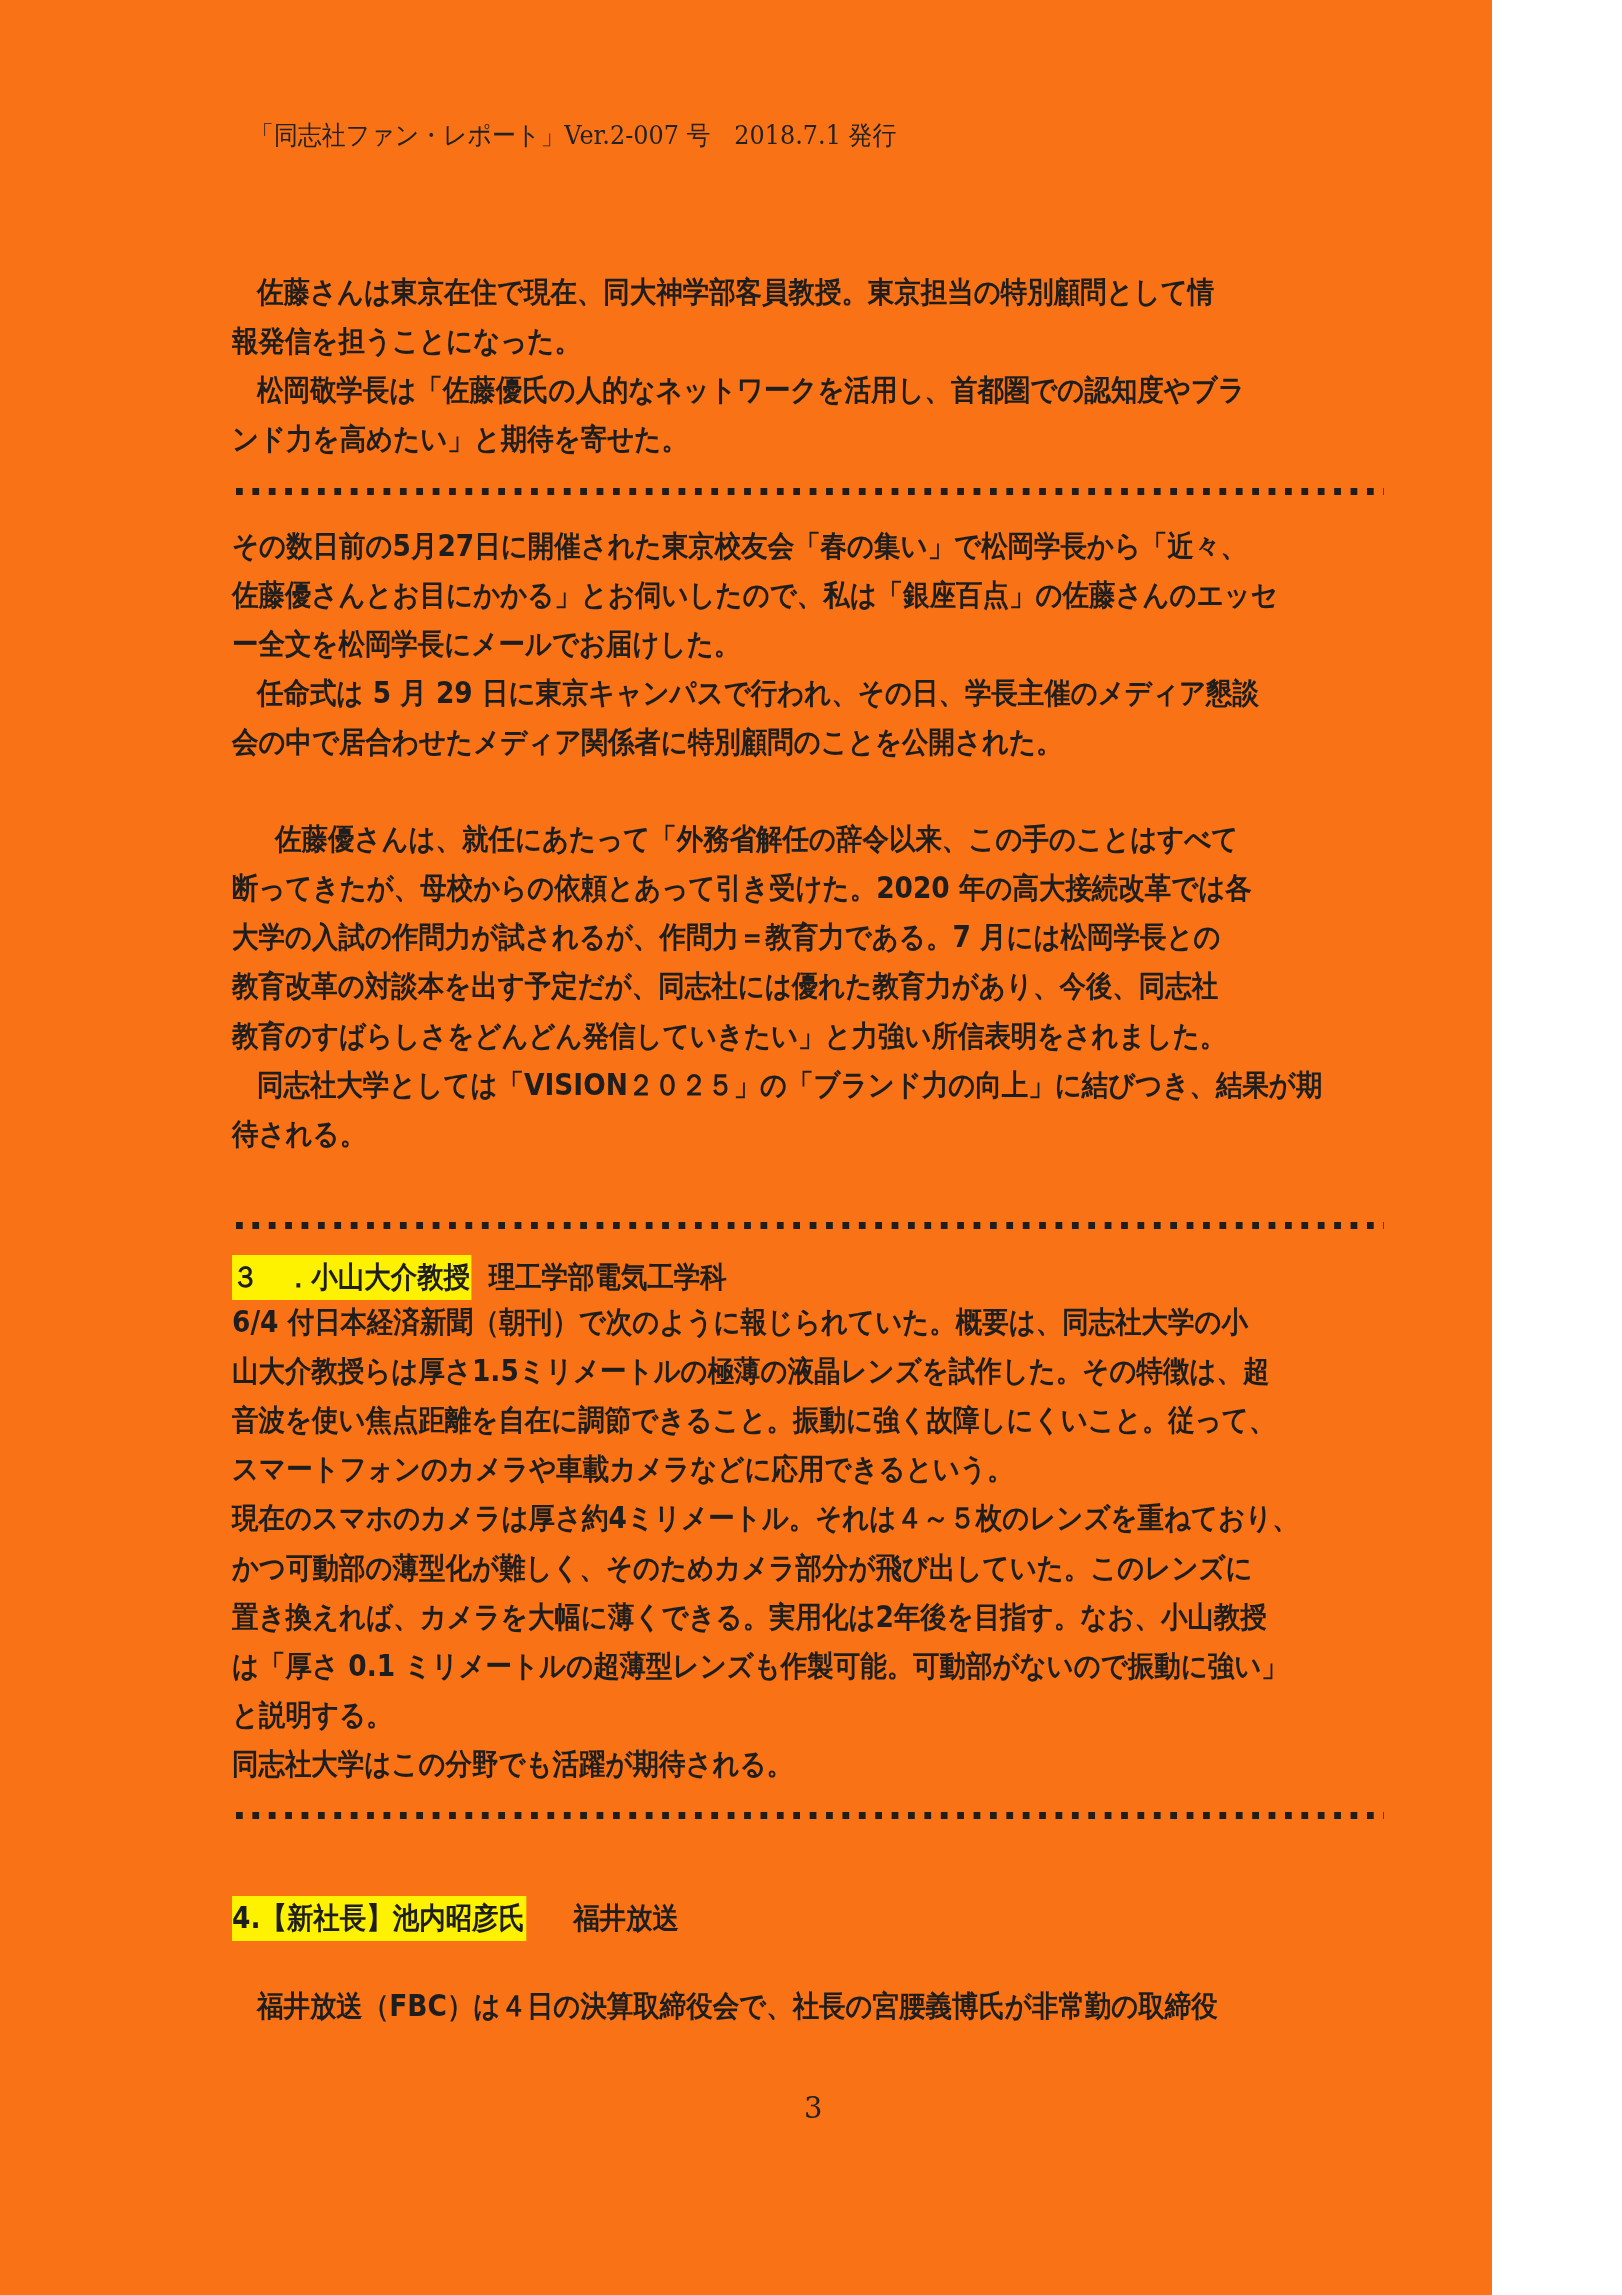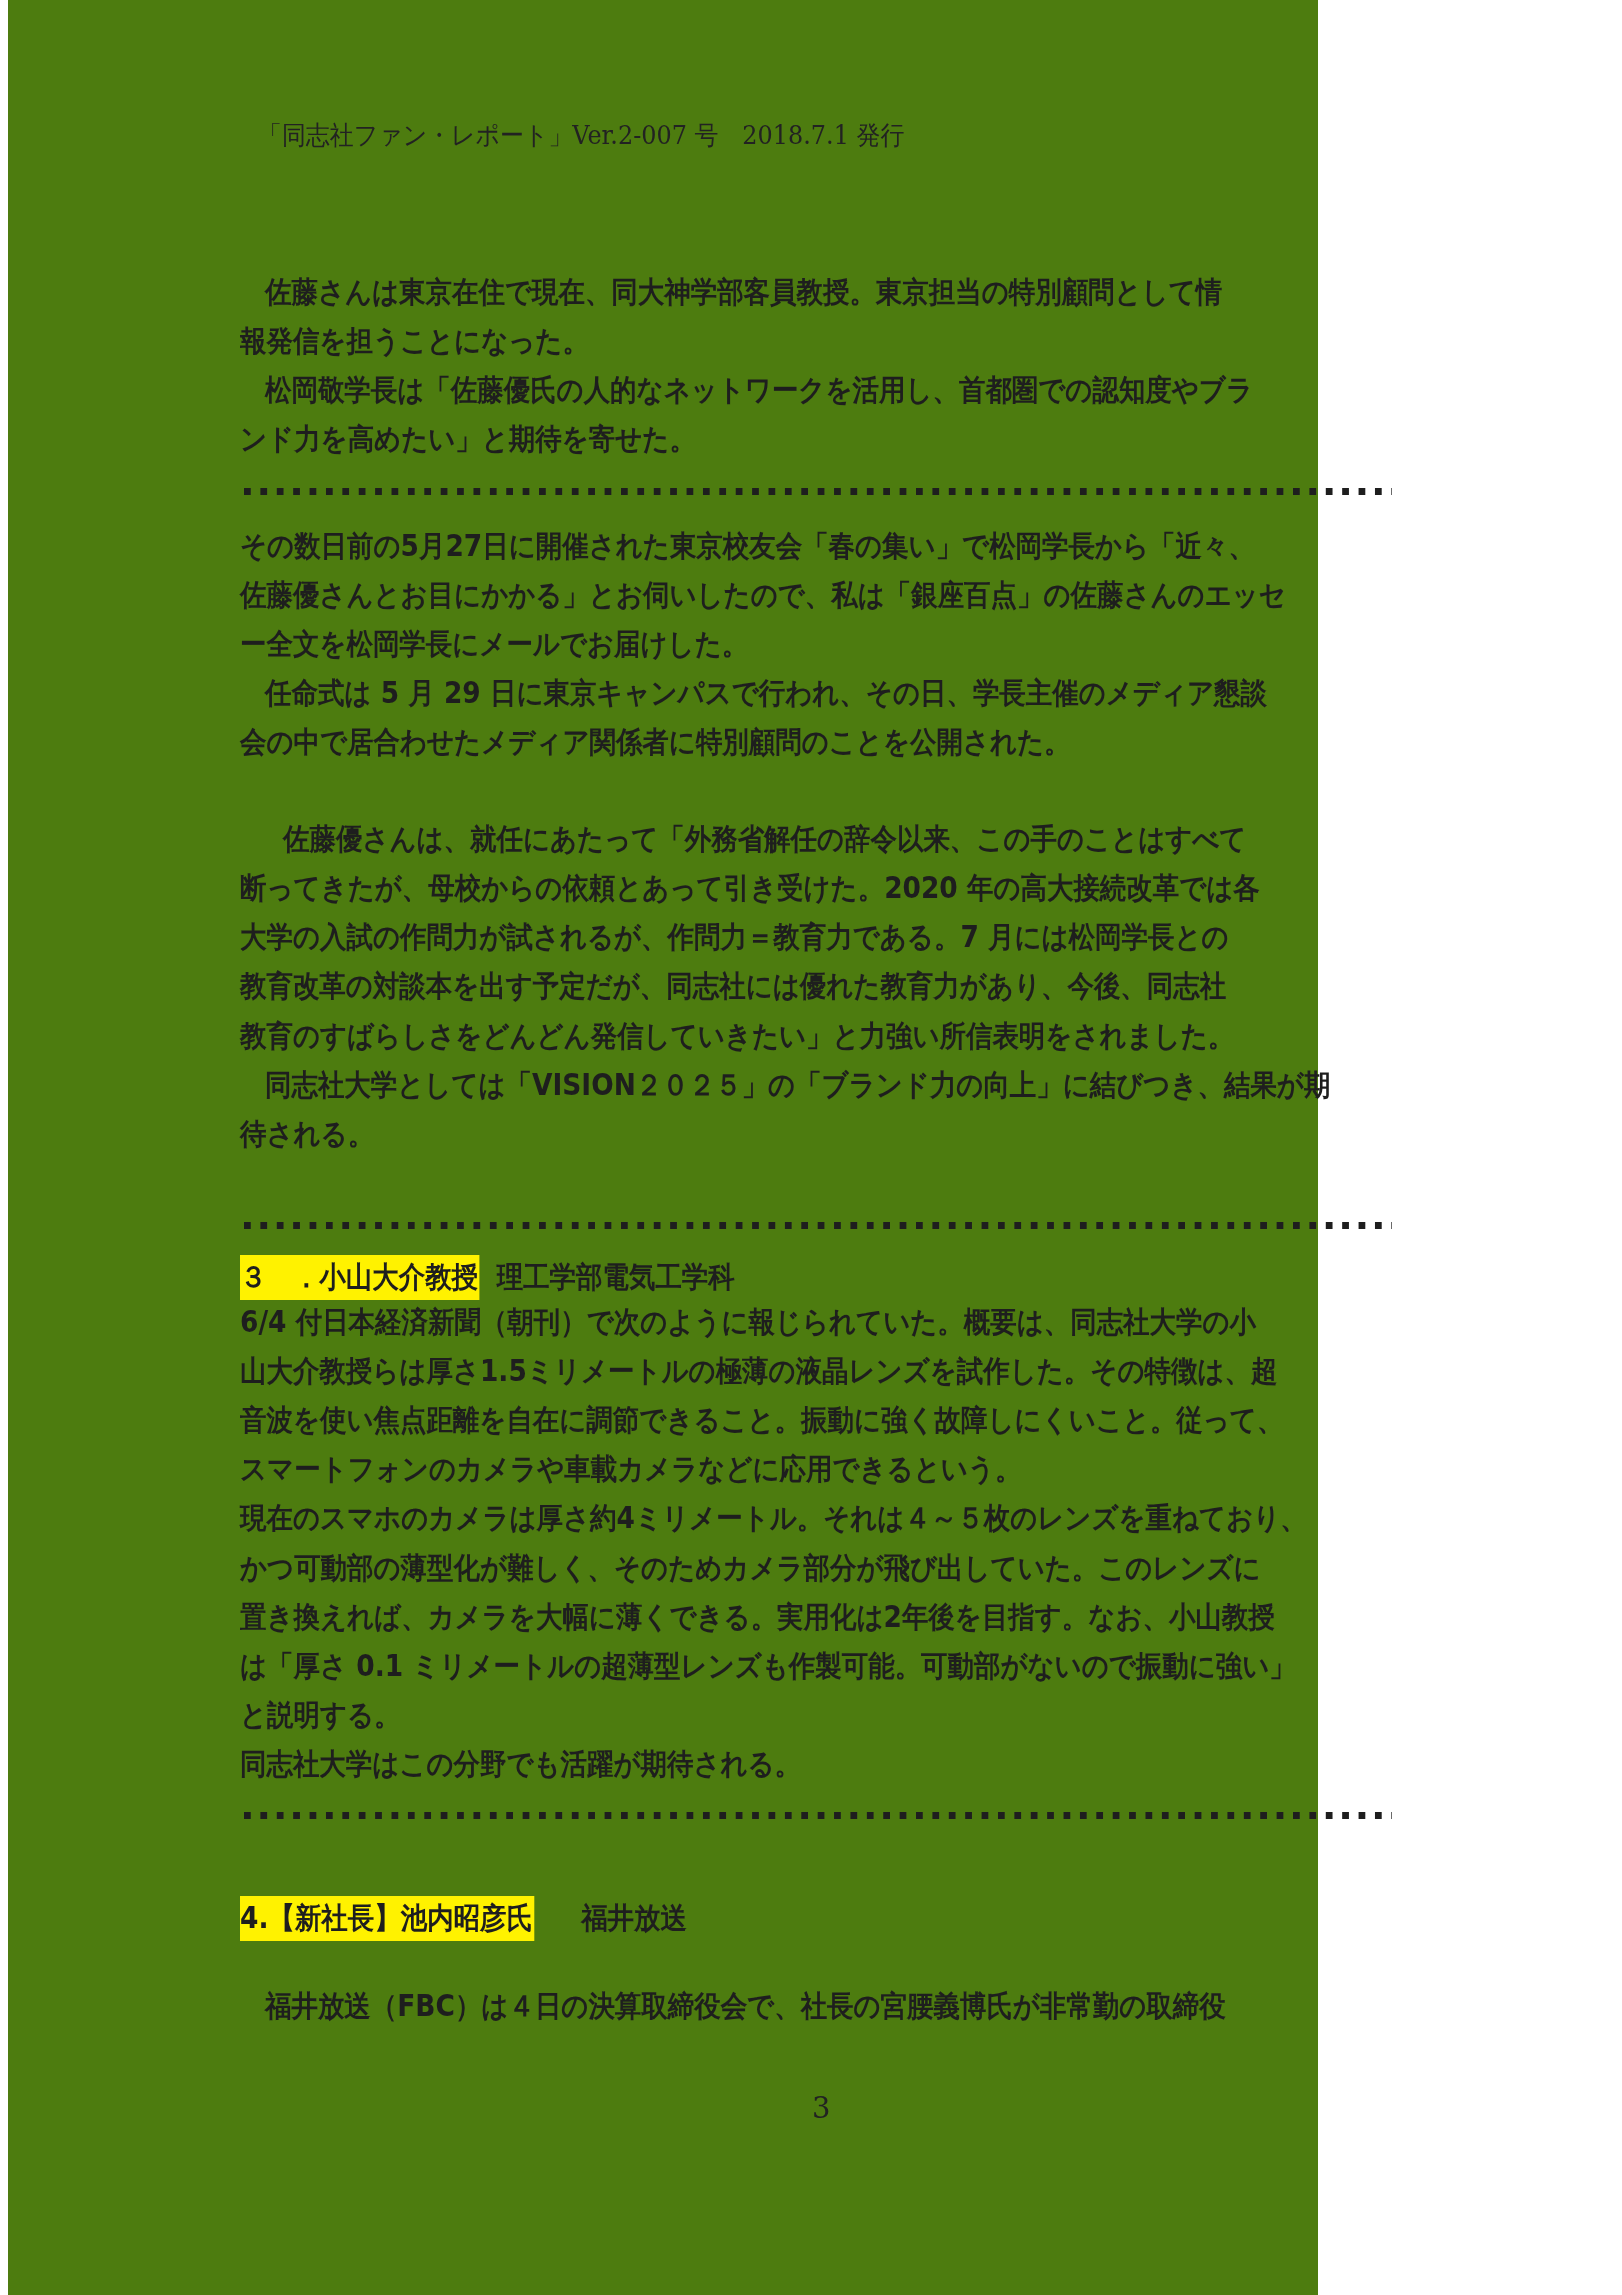--- a/index.html
+++ b/index.html
@@ -1,17 +1,17 @@
 <!DOCTYPE html>
 <html style="font-size:10.5px"><head>
 <meta charset="utf-8">
 <style>
   html, body { margin: 0; padding: 0; background: #ffffff; }
   body { width: 1622px; height: 2295px; position: relative; overflow: hidden; }
-  .page { position: absolute; left: 8px; top: 0; width: 1310px; height: 2295px; background: #4d7c0f; }
+  .page { position: absolute; left: 0; top: 0; width: 1492px; height: 2295px; background: #f97316; }
   .header {
     position: absolute; left: 250px; top: 118px;
     font-family: "DejaVu Serif", "Liberation Serif", serif;
     font-size: 26px; color: #222222; white-space: nowrap; letter-spacing: 0px;
     transform: scaleX(0.92); transform-origin: left top;
   }
   .line {
     position: absolute; left: 232px;
     font-family: "DejaVu Sans", "Liberation Sans", sans-serif;
     font-weight: bold; font-size: 29.4px; color: #1e1e1e; white-space: nowrap;

